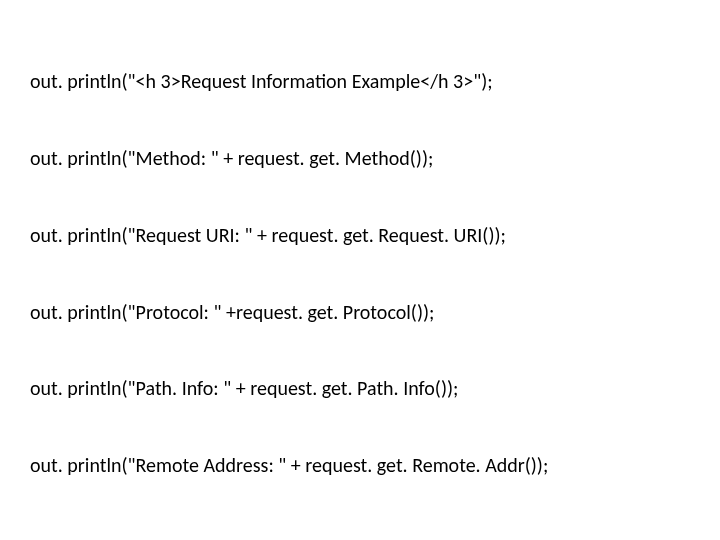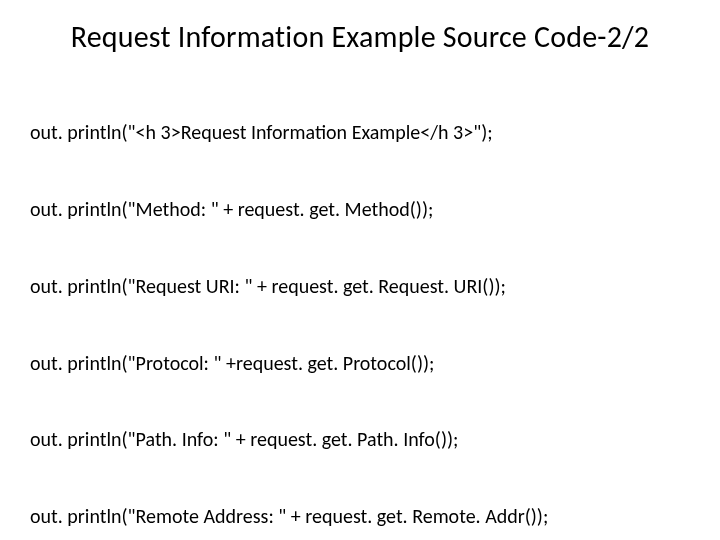--- a/index.html
+++ b/index.html
@@ -29,21 +29,20 @@
     line-height: 1.28;
     margin: 0 0 6px 0;
     white-space: pre-wrap;
   }
 </style>
 </head>
 <body>
 
 <div class="slide">
 
-  <h1 class="title">Request Information Example Source Code-2/2</h1>
 
   <div class="code-block">
     <div>out. println("&lt;h 3&gt;Request Information Example&lt;/h 3&gt;");</div>
     <div>out. println("Method: " + request. get. Method());</div>
     <div>out. println("Request URI: " + request. get. Request. URI());</div>
     <div>out. println("Protocol: " +request. get. Protocol());</div>
     <div>out. println("Path. Info: " + request. get. Path. Info());</div>
     <div>out. println("Remote Address: " + request. get. Remote. Addr());</div>
     
   </div>

